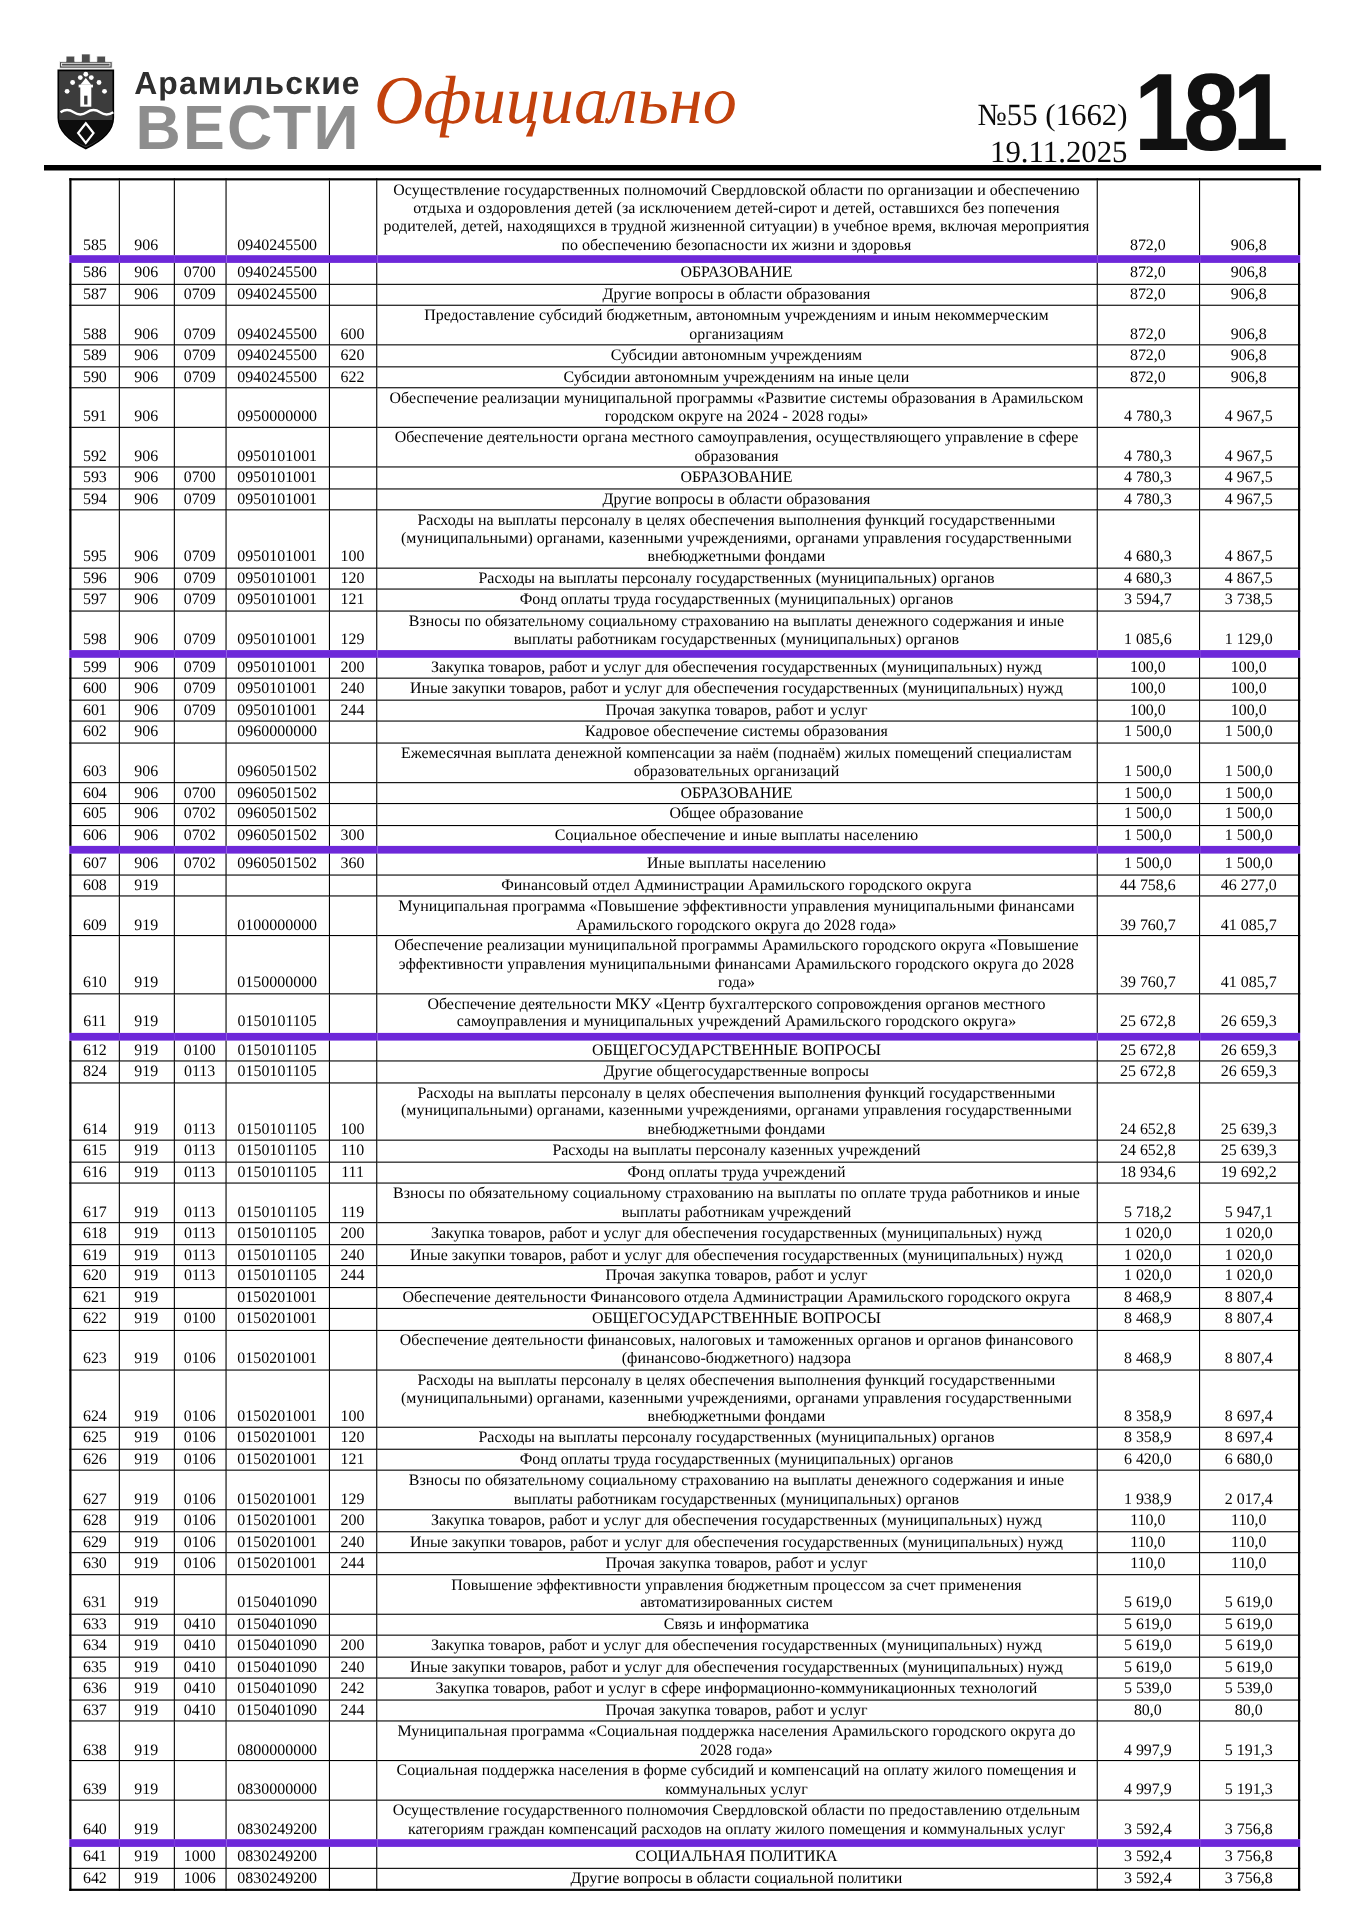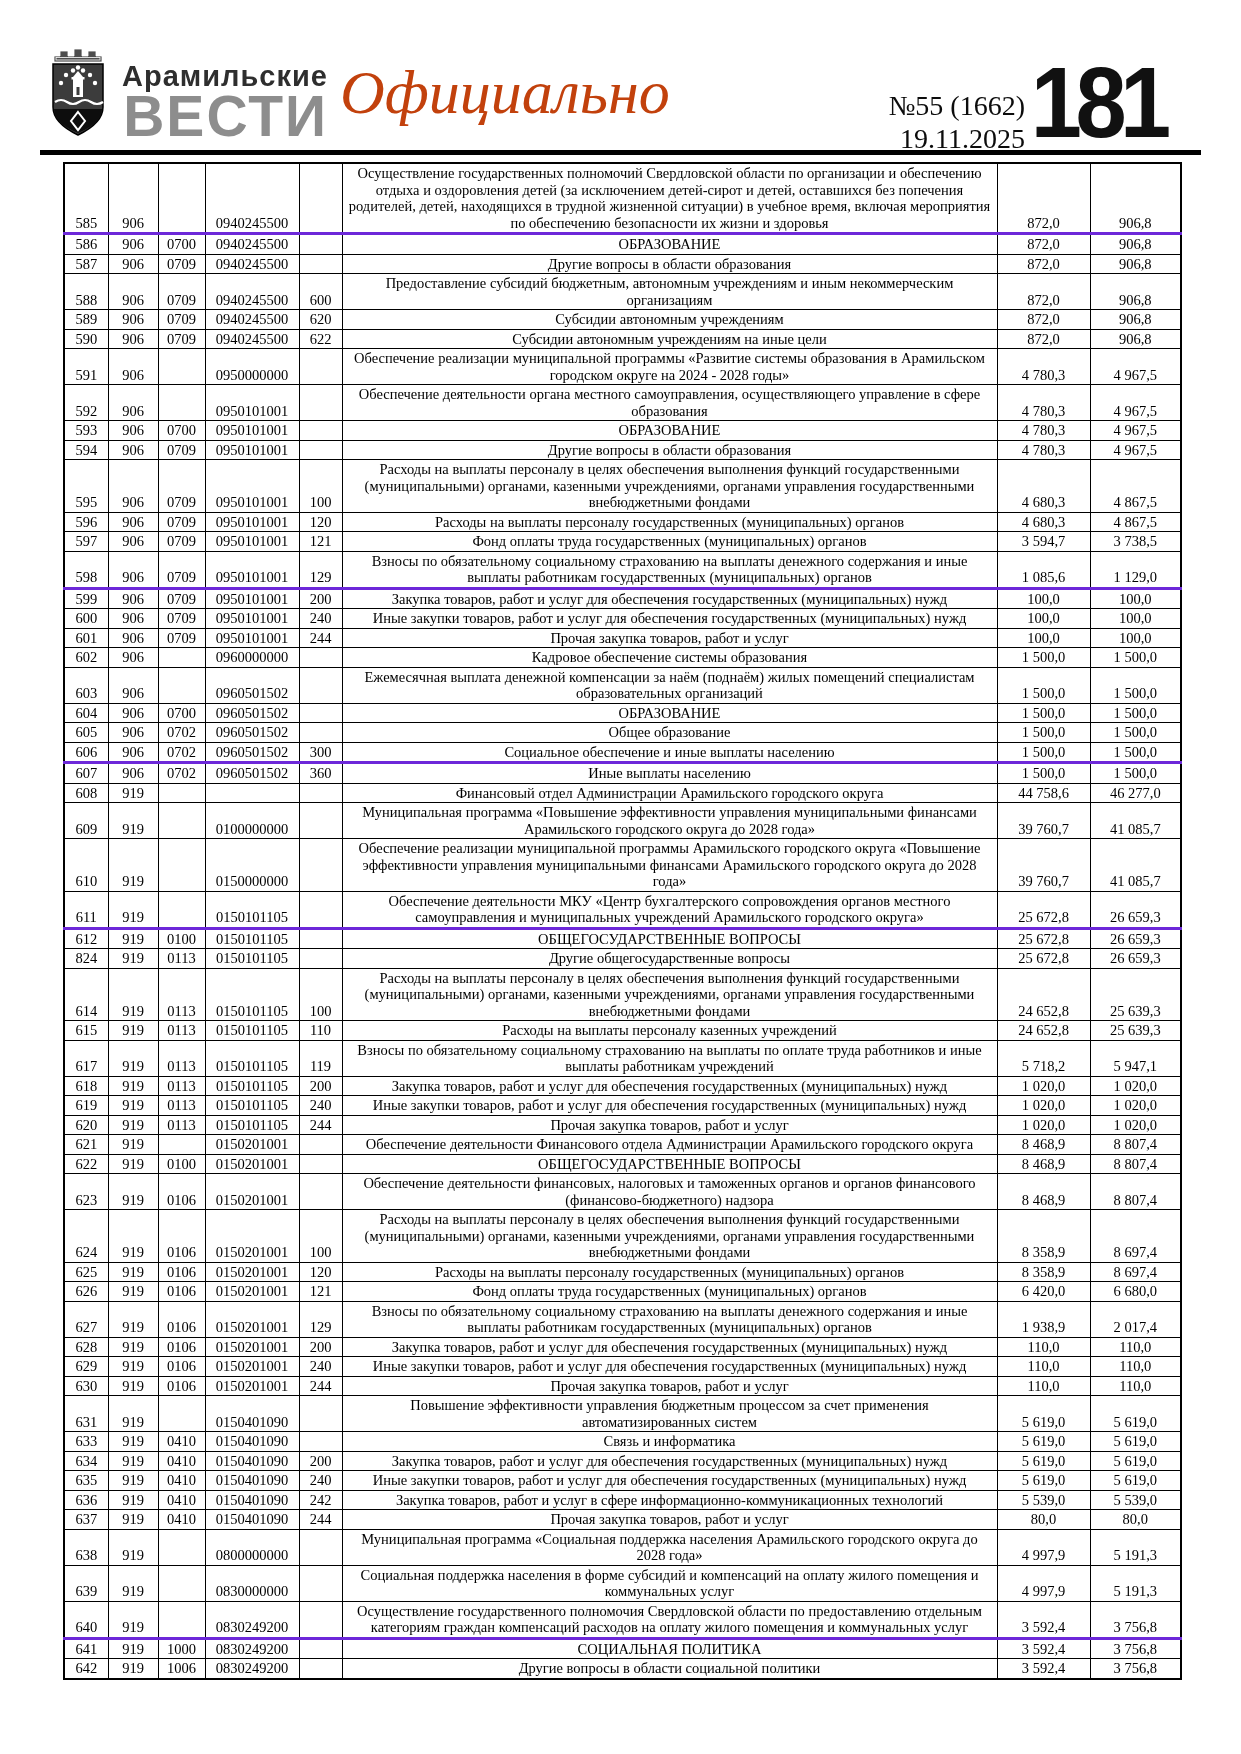--- a/index.html
+++ b/index.html
@@ -56,21 +56,21 @@
     overflow:hidden;
   }
   td.c-name {
     text-align:justify;
     text-align-last:center;
     -moz-text-align-last:center;
     vertical-align:top;
     padding:1px 7px;
   }
   td.c-amt { white-space:nowrap; }
-  tr.thick-bottom td { border-bottom:3px solid #6d28d9;margin-left:12px; }
+  tr.thick-bottom td { border-bottom:7px solid #6d28d9;margin-left:12px; }
 
   
   .coa { display:block; }
 </style>
 </head>
 <body>
 
 <div class="page">
 
   <header>
@@ -441,20 +441,30 @@
     <td class="c-num">615</td>
     <td class="c-grbs">919</td>
     <td class="c-sec">0113</td>
     <td class="c-csr">0150101105</td>
     <td class="c-vr">110</td>
     <td class="c-name">Расходы на выплаты персоналу казенных учреждений</td>
     <td class="c-amt">24 652,8</td>
     <td class="c-amt">25 639,3</td>
   </tr>
         <tr>
+    <td class="c-num">616</td>
+    <td class="c-grbs">919</td>
+    <td class="c-sec">0113</td>
+    <td class="c-csr">0150101105</td>
+    <td class="c-vr">111</td>
+    <td class="c-name">Фонд оплаты труда учреждений</td>
+    <td class="c-amt">18 934,6</td>
+    <td class="c-amt">19 692,2</td>
+  </tr>
+        <tr>
     <td class="c-num">617</td>
     <td class="c-grbs">919</td>
     <td class="c-sec">0113</td>
     <td class="c-csr">0150101105</td>
     <td class="c-vr">119</td>
     <td class="c-name">Взносы по обязательному социальному страхованию на выплаты по оплате труда работников и иные выплаты работникам учреждений</td>
     <td class="c-amt">5 718,2</td>
     <td class="c-amt">5 947,1</td>
   </tr>
         <tr>

